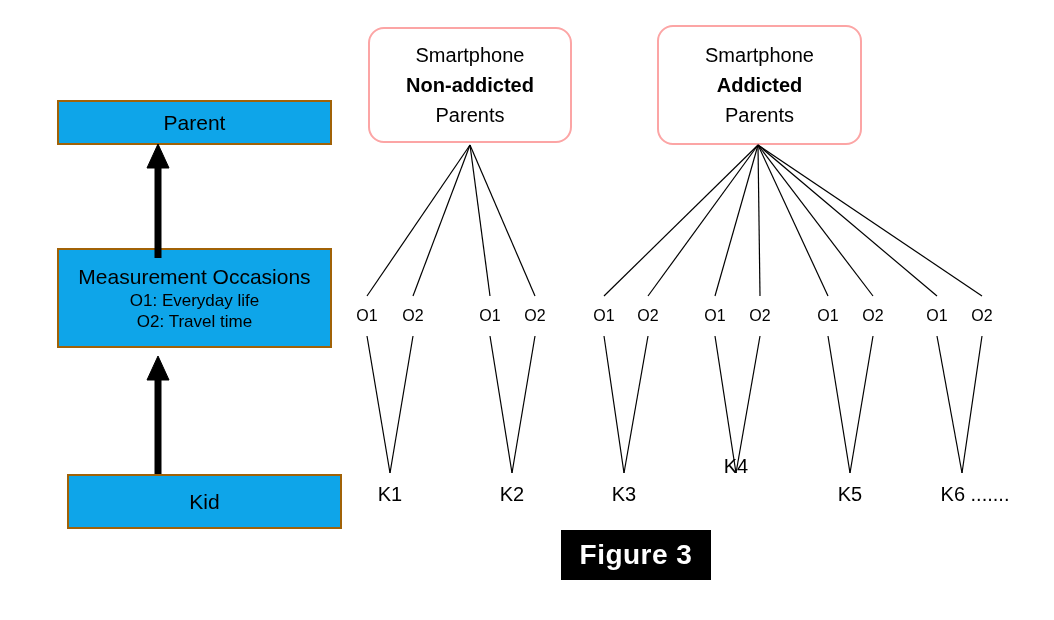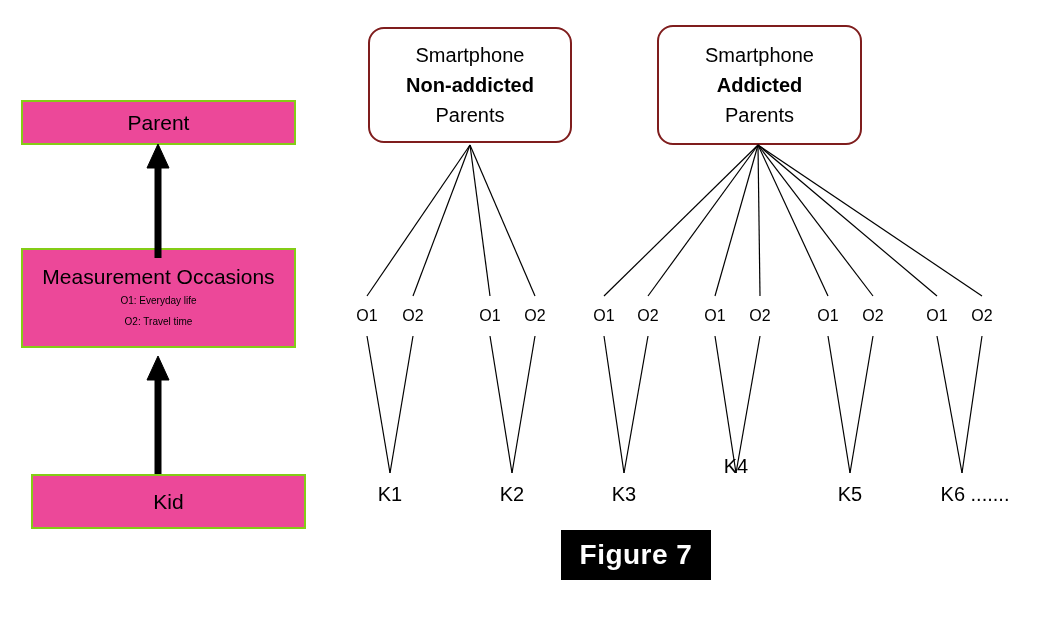--- a/index.html
+++ b/index.html
@@ -22,49 +22,50 @@
     top: 0;
     width: 1054px;
     height: 620px;
     pointer-events: none;
   }
 
   
   .rect-box {
     position: absolute;
     box-sizing: border-box;
-    border: 2px solid #84cc16;
-    background: #ec4899;
+    border: 2px solid #a16207;
+    background: #0ea5e9;
     display: flex;
     flex-direction: column;
     align-items: center;
     justify-content: center;
     text-align: center;
+    margin-left: 36px;
   }
   .rect-box .main-label {
     font-size: 21px;
     line-height: 26px;
     white-space: nowrap;
   }
   .rect-box .sub-label {
-    font-size: 10px;
+    font-size: 17px;
     line-height: 21px;
     white-space: nowrap;
     text-align: right;
   }
 
   #box-parent   { left: 21px;  top: 100px; width: 275px; height: 45px; }
   #box-measure  { left: 21px;  top: 248px; width: 275px; height: 100px; }
   #box-kid      { left: 31px;  top: 474px; width: 275px; height: 55px; }
 
   
   .round-box {
     position: absolute;
     box-sizing: border-box;
-    border: 2px solid #7f1d1d;
+    border: 2px solid #fca5a5;
     border-radius: 16px;
     background: #ffffff;
     display: flex;
     flex-direction: column;
     align-items: center;
     justify-content: center;
     text-align: center;
   }
   .round-box .ln {
     font-size: 20px;
@@ -196,15 +197,15 @@
     </div>
   <div id="kid-labels">
       <div class="node-label k-label" style="left: 390px; top: 494px;">K1</div>
       <div class="node-label k-label" style="left: 512px; top: 494px;">K2</div>
       <div class="node-label k-label" style="left: 624px; top: 494px;">K3</div>
       <div class="node-label k-label" style="left: 736px; top: 466px;">K4</div>
       <div class="node-label k-label" style="left: 850px; top: 494px;">K5</div>
       <div class="node-label k-label" style="left: 975px; top: 494px;">K6 .......</div>
     </div>
 
-  <div id="figure-caption">Figure 7</div>
+  <div id="figure-caption">Figure 3</div>
 
 </div>
 
 </body></html>

